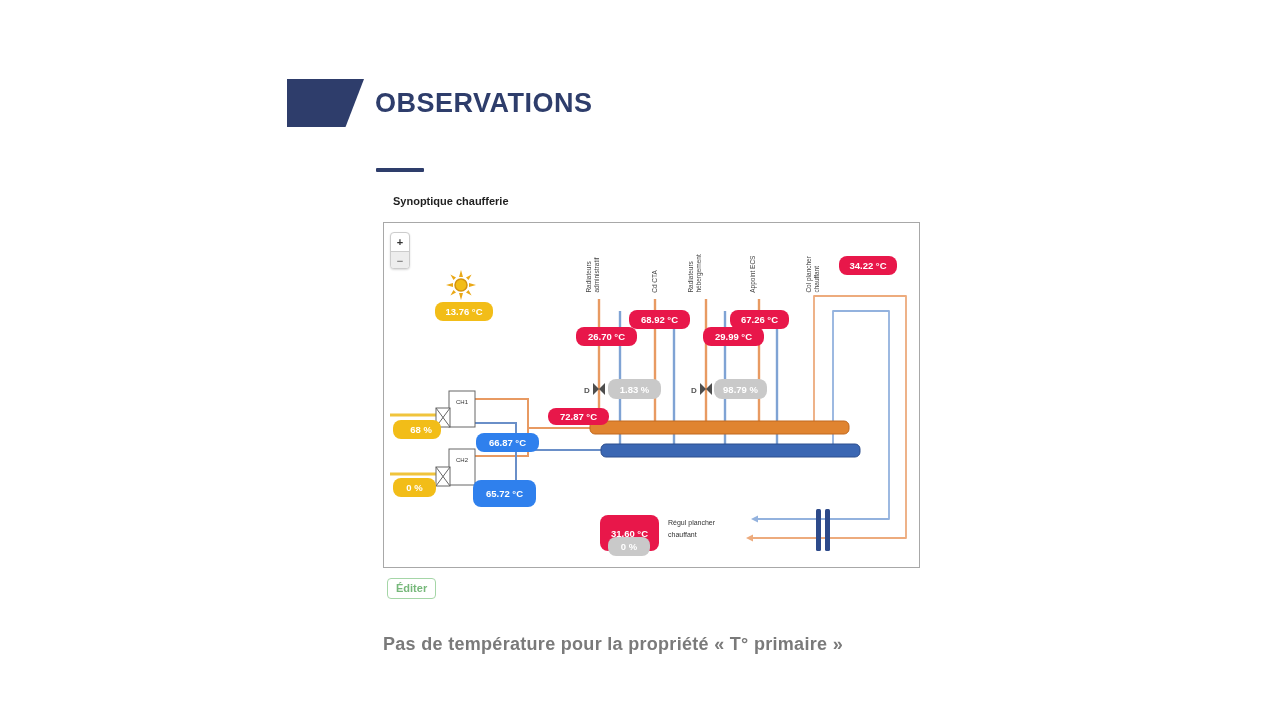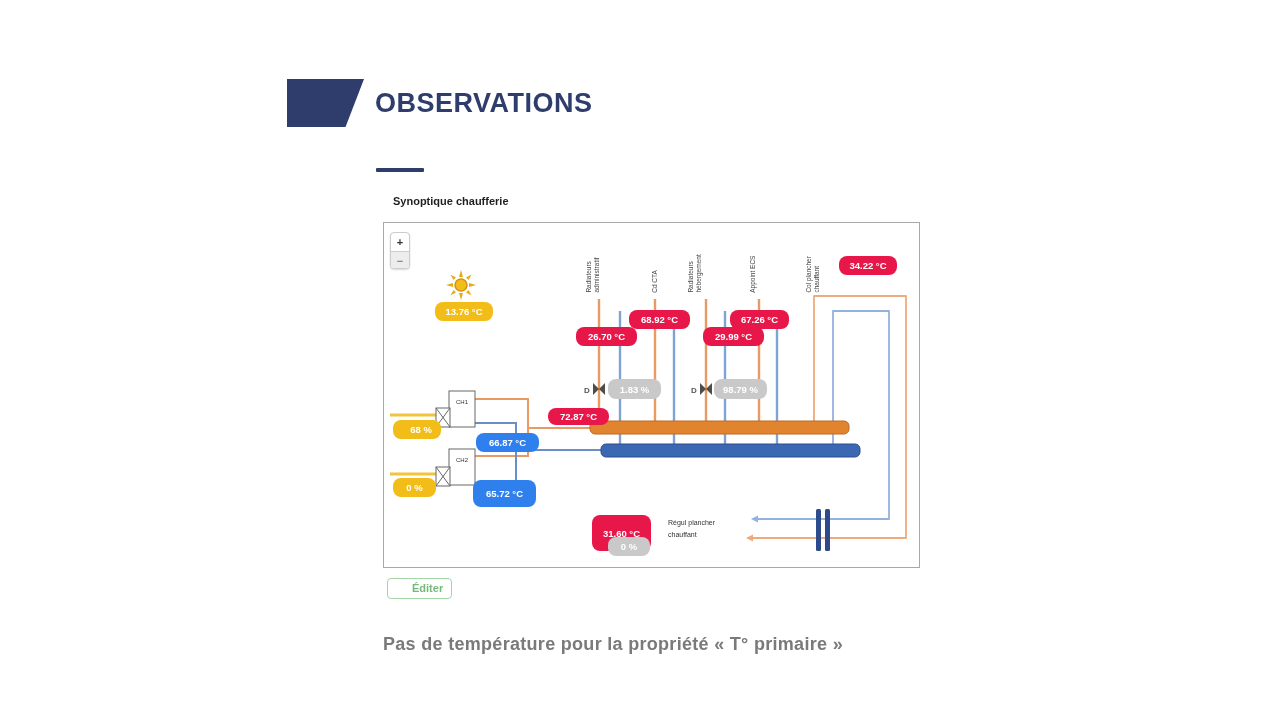--- a/index.html
+++ b/index.html
@@ -47,42 +47,42 @@
   .pos-t2999   { left:295px; top:104px; width:61px; height:19px;margin-left:24px; }
   .pos-t6726   { left:346px; top:87px;  width:59px; height:19px; }
   .pos-t3422   { left:455px; top:33px;  width:58px; height:19px; }
   .pos-t7287   { left:164px; top:185px; width:61px; height:17px; }
   .pos-v183    { left:224px; top:156px; width:53px; height:20px; }
   .pos-v9879   { left:330px; top:156px; width:53px; height:20px; }
   .pos-p68     { left:9px;   top:197px; width:48px; height:19px;padding-left:8px; }
   .pos-t6687   { left:76px;  top:210px; width:63px; height:19px;margin-left:16px; }
   .pos-p0a     { left:9px;   top:255px; width:43px; height:19px; }
   .pos-t6572   { left:89px;  top:257px; width:63px; height:27px; }
-  .pos-t3160   { left:208px; top:292px; width:59px; height:36px; }
+  .pos-t3160   { left:216px; top:292px; width:59px; height:36px; }
   .pos-p0b     { left:224px; top:314px; width:42px; height:19px; }
 
   .vlabel { position:absolute; transform:rotate(-90deg); transform-origin:0 100%;
     font-size:6.5px; line-height:1.2; color:#444; width:46px; }
   .vl1 { left:217px; top:54px; }
   .vl2 { left:275px; top:62px; }
   .vl3 { left:319px; top:54px; }
   .vl4 { left:373px; top:62px; }
   .vl5 { left:437px; top:54px; }
 
   .boiler-name { position:absolute; font-size:6px; color:#333; font-weight:400; }
   .bn1 { left:72px; top:176px; }
   .bn2 { left:72px; top:234px; }
 
   .regul-label { position:absolute; left:284px; top:294px; width:54px;
     font-size:7px; line-height:1.7; color:#333; }
 
   .sun-wrap { position:absolute; left:61px; top:46px; width:32px; height:32px; }
 
   
-  .edit-btn { position:absolute; left:387px; top:578px; padding:3px 8px 4px 24px;
+  .edit-btn { position:absolute; left:387px; top:578px; padding:3px 8px 4px 8px;
     background:#fff; border:1px solid #a5d6a7; border-radius:4px;
     color:#76b87a; font-size:11px; font-weight:700; cursor:pointer; }
 
   .footer-msg { position:absolute; left:383px; top:634px; font-size:18px; font-weight:700;
     color:#7a7a7a; letter-spacing:0.3px; }
 </style>
 </head>
 <body>
 
 <div class="page">

